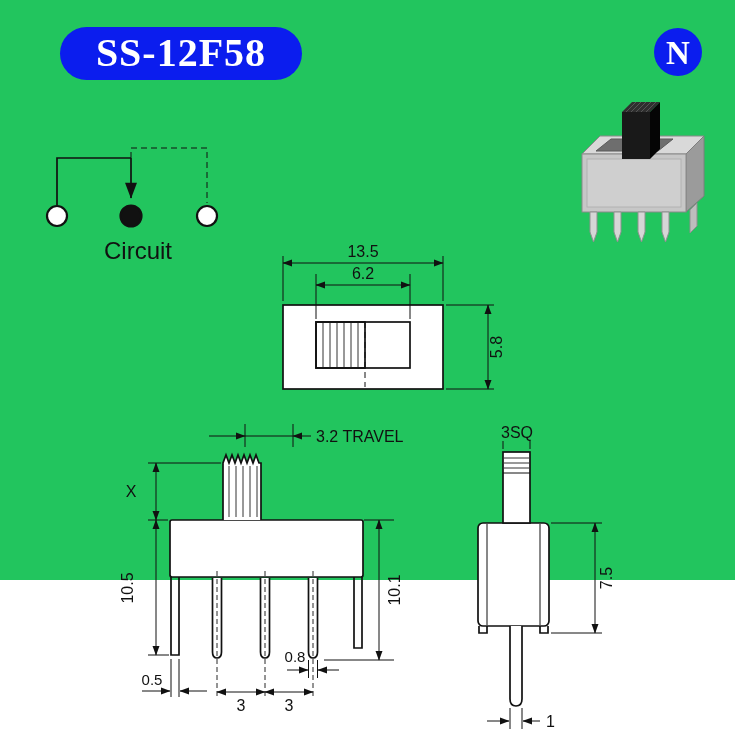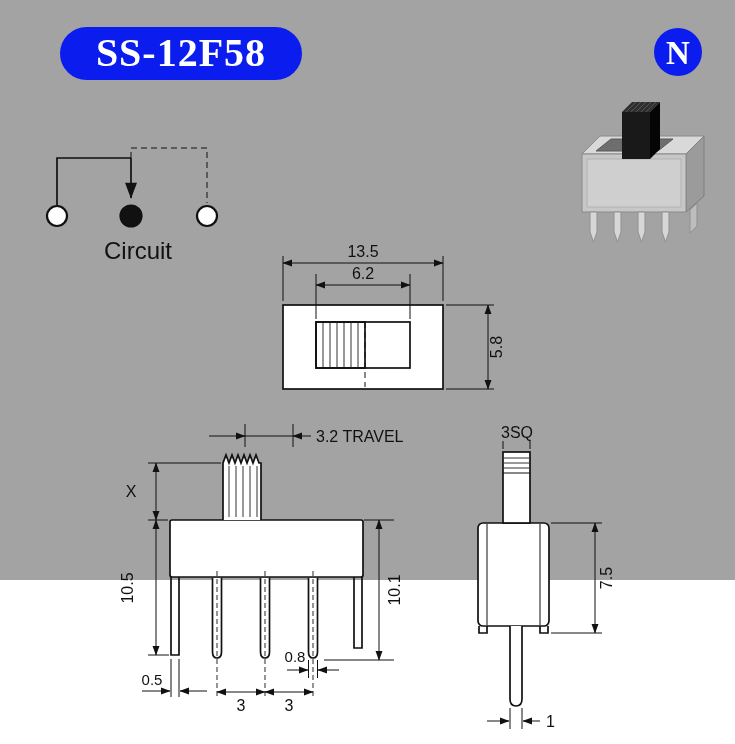--- a/index.html
+++ b/index.html
@@ -1,18 +1,18 @@
 <!DOCTYPE html>
 <html><head>
 <meta charset="utf-8">
 <style>
   *{margin:0;padding:0;box-sizing:border-box}
   html,body{background:#fff}
   body{width:735px;height:744px;overflow:hidden}
-  .page{position:relative;width:735px;height:580px;background:#a3a3a3;font-family:"Liberation Sans",sans-serif}
+  .page{position:relative;width:735px;height:580px;background:#22c55e;font-family:"Liberation Sans",sans-serif}
   svg{display:block}
   .obj{fill:none;stroke:#111;stroke-width:1.7}
   .objf{fill:#fff;stroke:#111;stroke-width:1.7}
   .dim{fill:none;stroke:#111;stroke-width:1}
   .dash{stroke-dasharray:6 4}
   .cdash{stroke-dasharray:5 3;stroke-width:.9}
   .hatch{stroke:#333;stroke-width:1}
   .ring{fill:#fff;stroke:#111;stroke-width:2.2}
   .dot{fill:#111;stroke:#111;stroke-width:2.2}
   text{font-family:"Liberation Sans",sans-serif;fill:#111}

